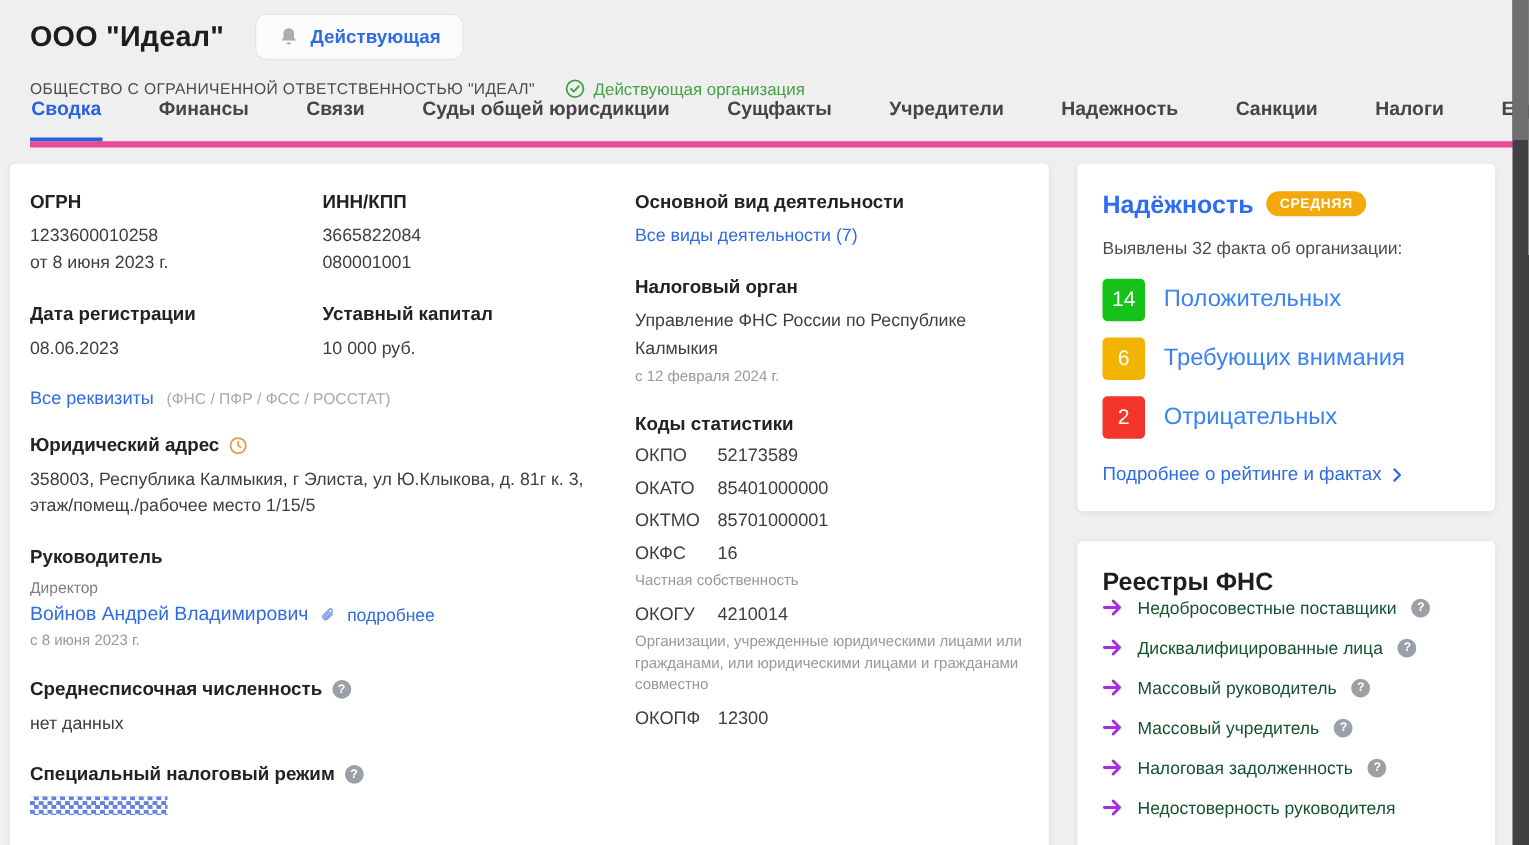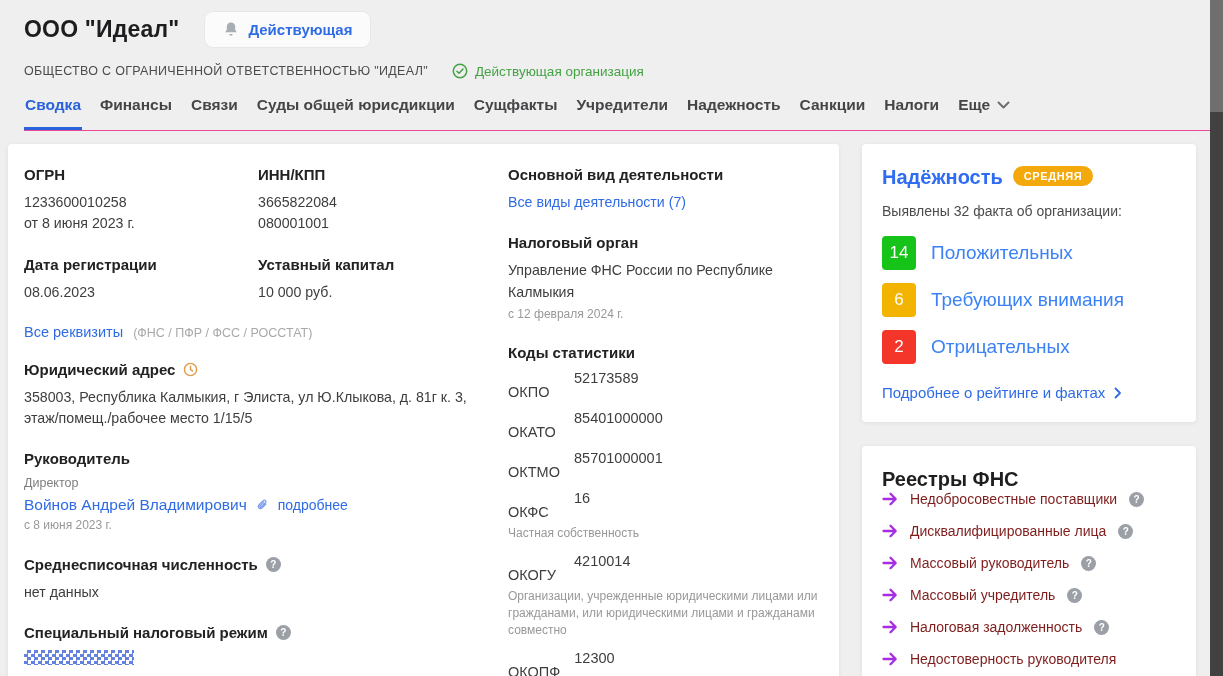--- a/index.html
+++ b/index.html
@@ -26,21 +26,21 @@
   }
   .track-btn .lbl { color:#2e6be4; font-size:15px; font-weight:700; }
   .bell { width:16px; height:17px; color:#a9adb4; }
 
   .subtitle-row { display:flex; align-items:center; gap:24px; margin-top:16px; }
   .full-name { font-size:12.5px; color:#4b4b4d; letter-spacing:.3px; }
   .org-status { display:flex; align-items:center; gap:7px; color:#44a243; font-size:13.5px; }
   .check-ic { width:16px; height:16px; color:#44a243; }
 
   
-  .tabs { display:flex; gap:17px; margin-top:17px; border-bottom:1px solid #ec4899; padding-right:30px; margin-right:12px; }
+  .tabs { display:flex; gap:44px; border-bottom:5px solid #ec4899; padding-right:30px; margin-right:12px; }
   .tab { font-size:15.5px; font-weight:700; color:#454547; padding:0 1px 13px; cursor:pointer;
          border-bottom:3px solid transparent; white-space:nowrap; display:flex; align-items:center; gap:7px;}
   .tab.active { color:#2962da; border-bottom-color:#2962da; }
   .chev-down { width:13px; height:9px; color:#6d6d6f; }
 
   
   .content { display:flex; align-items:flex-start; gap:23px; margin-top:13px; padding-left:8px; }
   .card { background:#fff; border-radius:4px; box-shadow:0 1px 5px rgba(0,0,0,.07); }
   .main-card { width:831px; min-height:720px; padding:22px 20px 20px 16px;
                display:grid; grid-template-columns:459px 1fr; column-gap:25px; }
@@ -66,21 +66,21 @@
   .more-link { font-size:14px; }
   .pos { font-size:12.5px; color:#7e7e80; }
 
   .redacted {
     display:inline-block; height:15px; width:110px;
     background-image:conic-gradient(rgba(61,99,214,.8) 25%, transparent 25% 50%, rgba(61,99,214,.8) 50% 75%, transparent 75%);
     background-size:7px 7px;
   }
 
   .code-row { display:flex; gap:14px; font-size:14.5px; color:#3e3e40; margin-bottom:10px; }
-  .code-row .c { min-width:52px;margin-top:14px; }
+  .code-row .c { min-width:52px; }
   .code-note { margin:-5px 0 10px; }
 
   
   .rel-card { padding:22px 20px 20px; }
   .rel-head { display:flex; align-items:flex-start; gap:10px; }
   .rel-title { font-size:20px; font-weight:700; color:#2e6cf2; }
   .rel-badge { background:#f3a90c; color:#fff; font-size:11px; font-weight:700;
                letter-spacing:.6px; border-radius:11px; padding:4px 11px; }
   .rel-sub { font-size:14px; color:#4c4c4e; margin:14px 0 17px; }
   .fact { display:flex; align-items:center; gap:15px; margin-bottom:13px; }
@@ -91,21 +91,21 @@
   .fact-badge.red { background:#f4352a; }
   .fact-label { font-size:19px; color:#3b82f6; }
   .rel-link { display:inline-flex; align-items:center; gap:9px; font-size:15px; margin-top:7px; }
   .chev-right { width:8px; height:12px; color:#2e6be4; }
 
   
   .reg-card { padding:22px 20px 24px; min-height:300px; }
   .reg-title { font-size:20px; font-weight:700; color:#1e1e20; }
   .reg-item { display:flex; align-items:center; gap:12px; margin-bottom:16px; cursor:pointer; }
   .arrow-ic { width:16px; height:14px; color:#a62ce2; flex:0 0 auto; }
-  .reg-label { font-size:14px; color:#7f1d1d; }
+  .reg-label { font-size:14px; color:#14532d; }
 
   
   .scrollbar { position:absolute; top:0; right:0; width:13px; height:676px; background:#414141; }
   .scroll-thumb { width:13px; height:112px; background:#6f6f6f; }
 
   svg { display:block; }
 </style>
 </head>
 <body>
 

